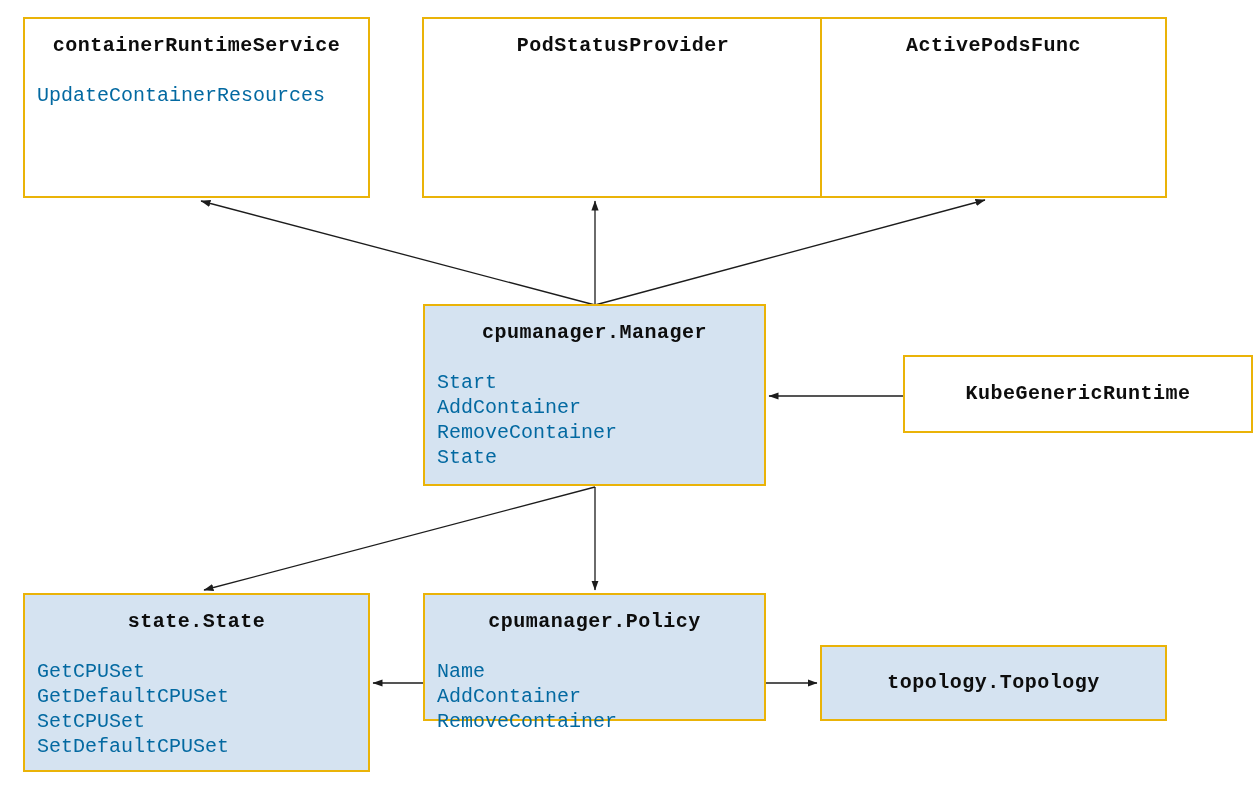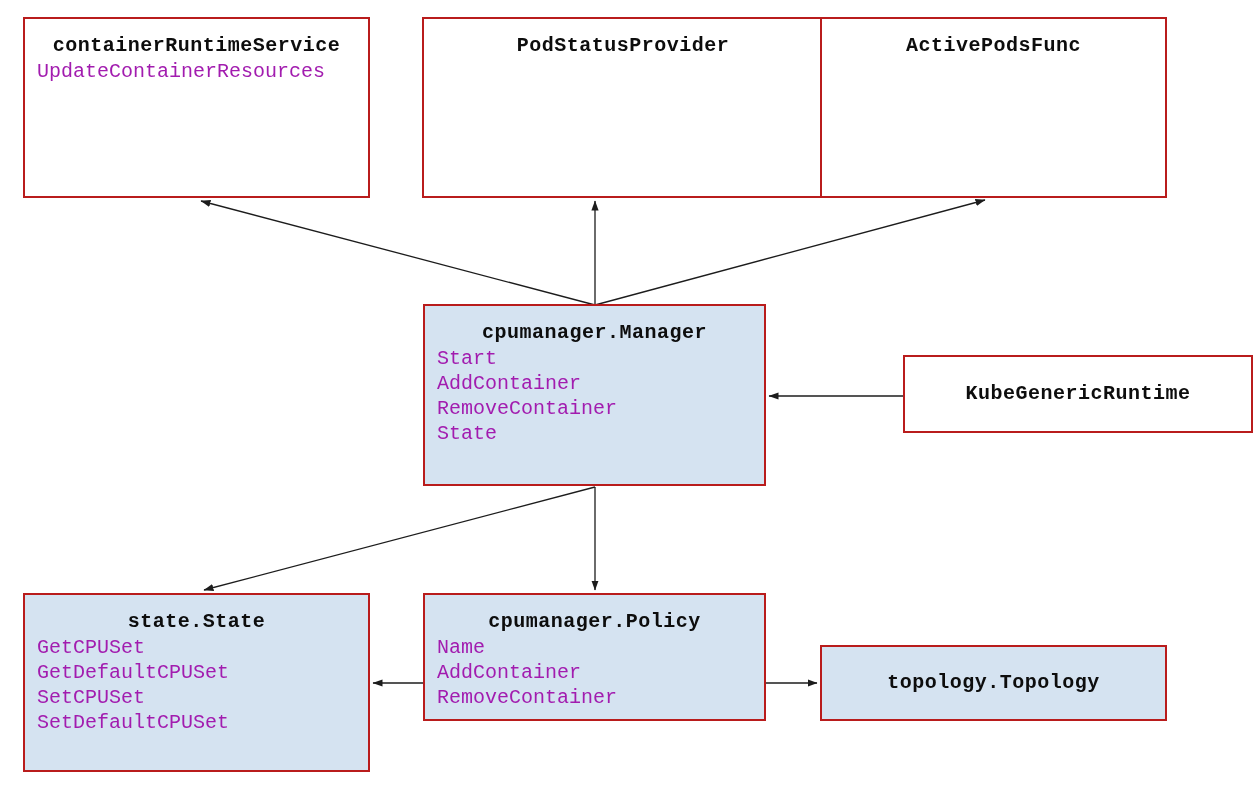--- a/index.html
+++ b/index.html
@@ -23,40 +23,41 @@
     height: 788px;
     pointer-events: none;
   }
   svg.edge-layer line {
     stroke: #1c1c1c;
     stroke-width: 1.3;
   }
   .box {
     position: absolute;
     box-sizing: border-box;
-    border: 2px solid #b91c1c;
+    border: 2px solid #eab308;
     background: #ffffff;
     padding: 14px 12px;
   }
   .box.blue {
     background: #d5e3f1;
   }
   .box .title {
     text-align: center;
     font-weight: bold;
     font-size: 20px;
     line-height: 26px;
     color: #0d0d0d;
     letter-spacing: 0.5px;
     white-space: nowrap;
   }
   .box .methods {
+    margin-top: 24px;
     font-size: 20px;
     line-height: 25px;
-    color: #a21caf;
+    color: #0369a1;
   }
   .box .method {
     white-space: nowrap;
   }
   .box.center {
     display: flex;
     align-items: center;
     justify-content: center;
     padding: 0;
   }

